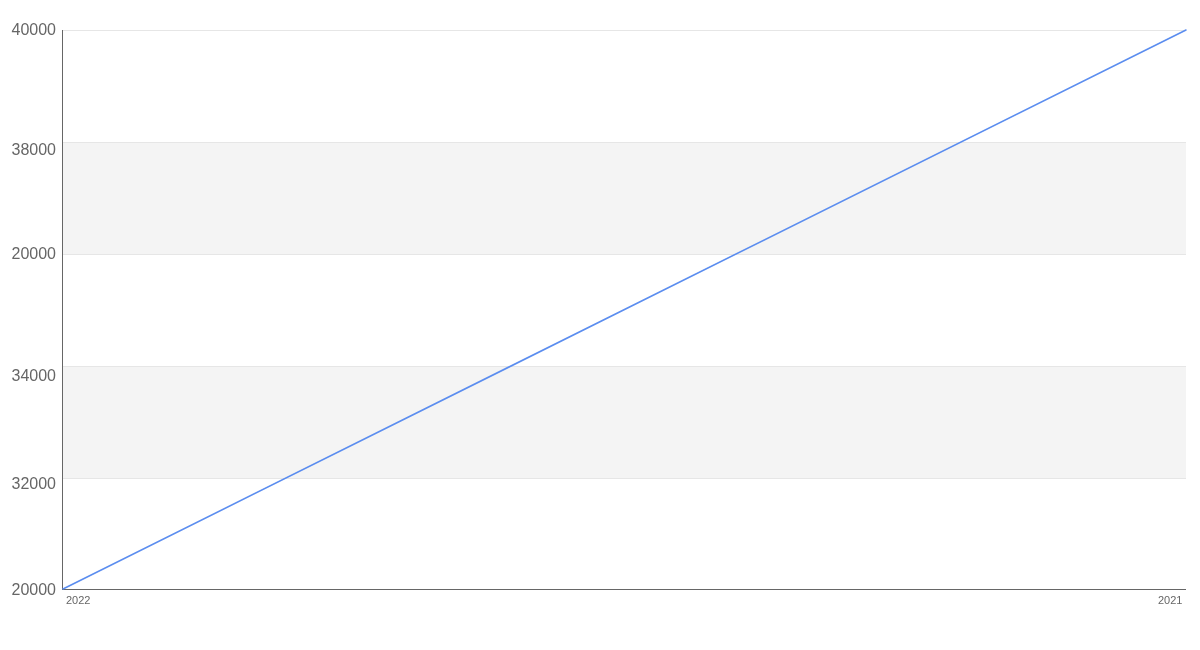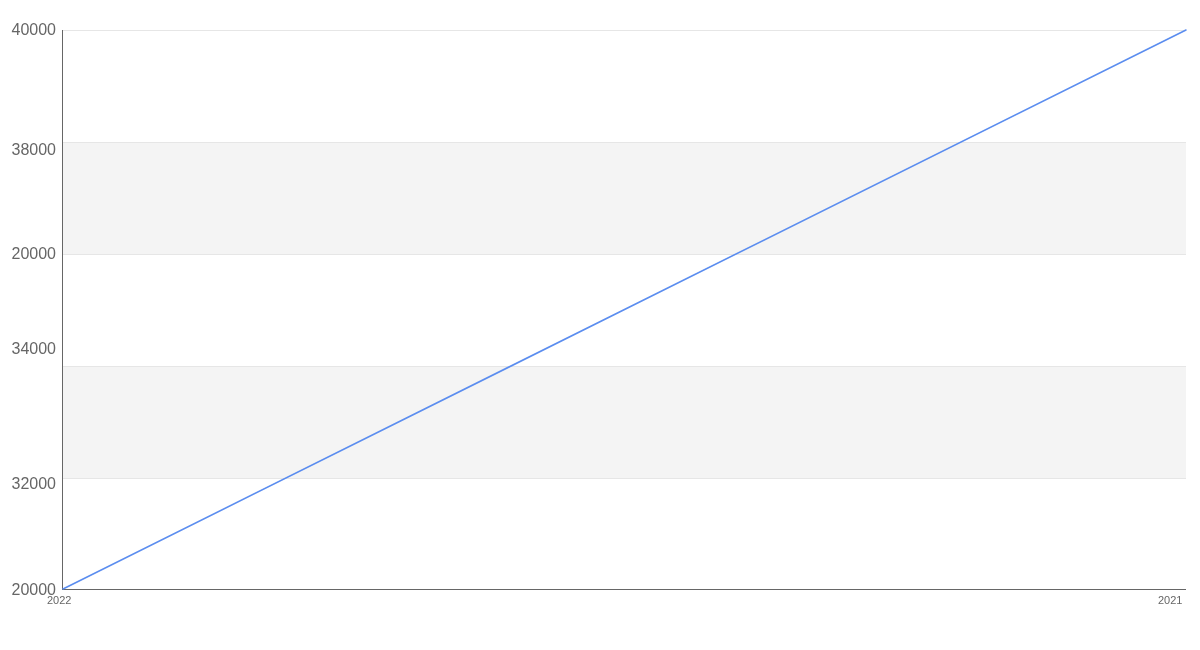--- a/index.html
+++ b/index.html
@@ -75,26 +75,26 @@
   }
 </style>
 </head>
 <body>
 
 <div class="chart-wrap">
 
 
   <div class="y-tick" style="top:590px">20000</div>
   <div class="y-tick" style="top:484px">32000</div>
-  <div class="y-tick" style="top:349px">34000</div>
+  <div class="y-tick" style="top:376px">34000</div>
   <div class="y-tick" style="top:254px">20000</div>
   <div class="y-tick" style="top:150px">38000</div>
   <div class="y-tick" style="top:30px">40000</div>
 
-  <div class="x-tick" style="left:47px">2022</div>
+  <div class="x-tick" style="left:66px">2022</div>
   <div class="x-tick" style="left:1158px">2021</div>
 
   <div class="plot">
 
     <div class="band" style="top:336px;height:112px"></div>
     <div class="band" style="top:112px;height:112px"></div>
 
     <div class="gridline" style="top:448px"></div>
     <div class="gridline" style="top:336px"></div>
     <div class="gridline" style="top:224px"></div>

